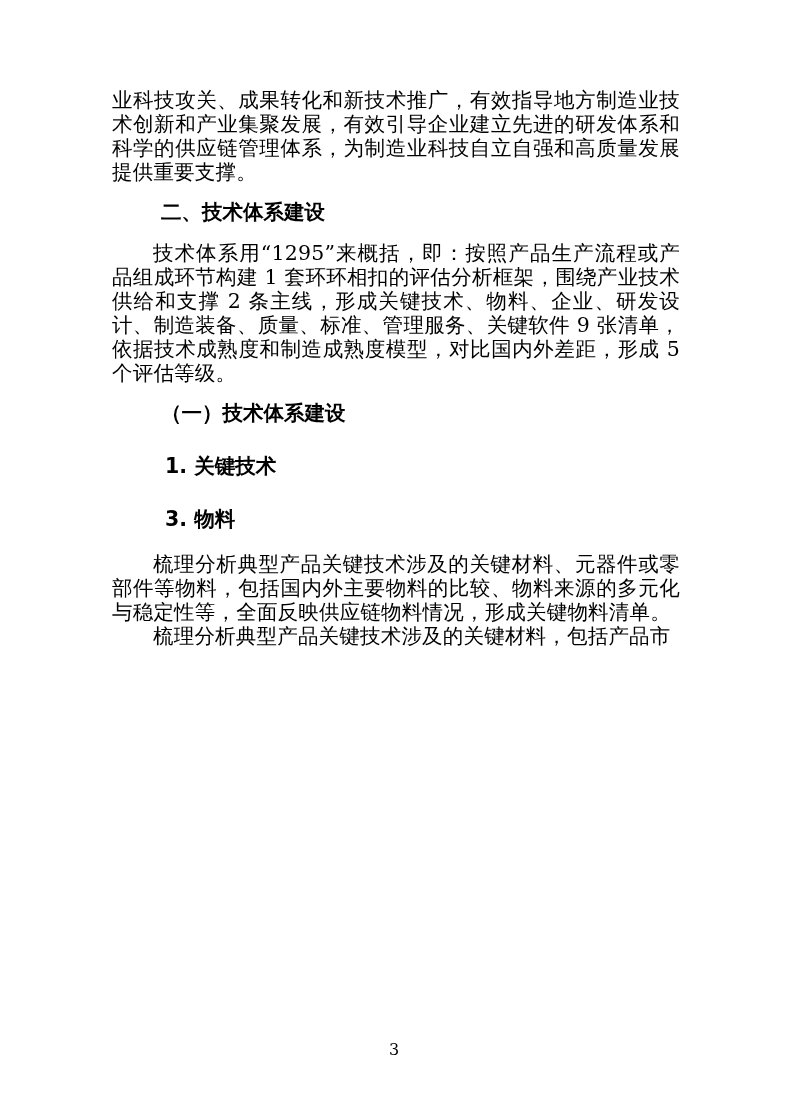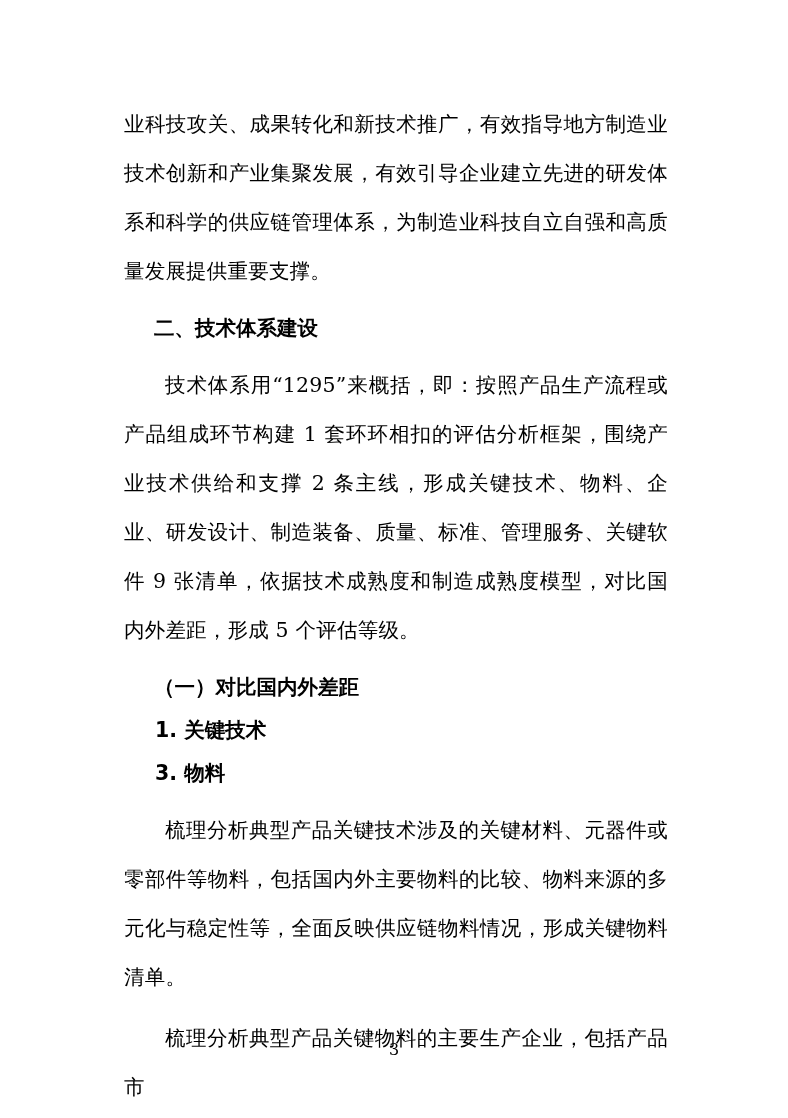--- a/index.html
+++ b/index.html
@@ -19,44 +19,44 @@
     overflow: hidden;
   }
   .content {
     position: absolute;
     left: 112px;
     top: 88px;
     width: 568px;
   }
   .para {
     font-size: 20.5px;
-    line-height: 49px;
+    line-height: 24px;
     color: #000000;
     text-align: justify;
     text-justify: inter-ideograph;
-    margin: 12px;
+    margin: 0;
     letter-spacing: 0.2px;
   }
   .para.indent {
     text-indent: 41px;
   }
   .heading {
     font-size: 20.5px;
     line-height: 41px;
     color: #000000;
-    margin: 1px;
+    margin: 8px;
     text-indent: 41px;
     font-weight: bold;
     font-family: "DejaVu Sans", "Liberation Sans", sans-serif;
   }
   .subheading {
     font-size: 20.5px;
     line-height: 41px;
     color: #000000;
-    margin: 2px;
+    margin: 12px;
     text-indent: 41px;
     font-weight: bold;
     font-family: "DejaVu Sans", "Liberation Sans", sans-serif;
   }
   .page-number {
     position: absolute;
     left: 0;
     right: 0;
     top: 1040px;
     text-align: center;
@@ -70,28 +70,28 @@
 
 <div class="page">
   <div class="content">
 
     <p class="para">业科技攻关、成果转化和新技术推广，有效指导地方制造业技术创新和产业集聚发展，有效引导企业建立先进的研发体系和科学的供应链管理体系，为制造业科技自立自强和高质量发展提供重要支撑。</p>
 
     <p class="heading">二、技术体系建设</p>
 
     <p class="para indent">技术体系用“1295”来概括，即：按照产品生产流程或产品组成环节构建 1 套环环相扣的评估分析框架，围绕产业技术供给和支撑 2 条主线，形成关键技术、物料、企业、研发设计、制造装备、质量、标准、管理服务、关键软件 9 张清单，依据技术成熟度和制造成熟度模型，对比国内外差距，形成 5 个评估等级。</p>
 
-    <p class="heading">（一）对比国内外差距</p>
+    <p class="heading">（一）技术体系建设</p>
 
     <p class="subheading">1. 关键技术</p>
 
 
     <p class="subheading">3. 物料</p>
 
     <p class="para indent">梳理分析典型产品关键技术涉及的关键材料、元器件或零部件等物料，包括国内外主要物料的比较、物料来源的多元化与稳定性等，全面反映供应链物料情况，形成关键物料清单。</p>
 
 
-    <p class="para indent">梳理分析典型产品关键物料的主要生产企业，包括产品市</p>
+    <p class="para indent">梳理分析典型产品关键技术涉及的关键材料，包括产品市</p>
 
   </div>
 
   <div class="page-number">3</div>
 </div>
 
 </body></html>

